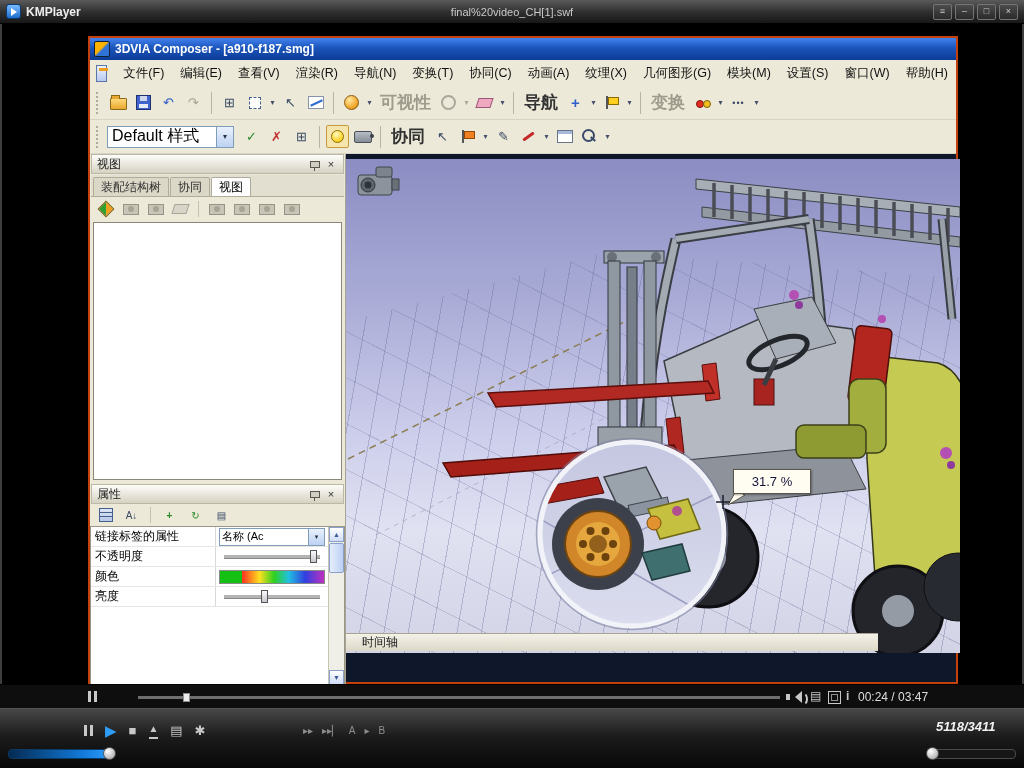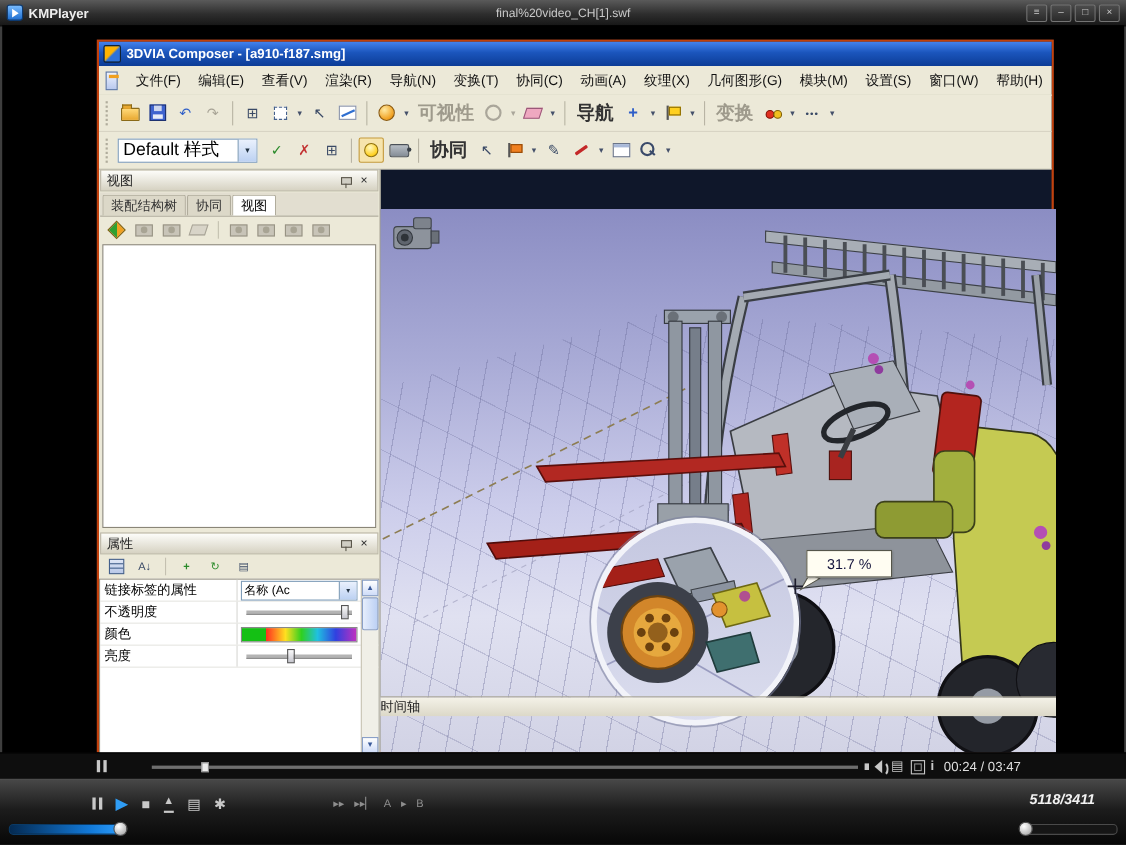--- a/index.html
+++ b/index.html
@@ -128,33 +128,33 @@
   .sbtn.up{top:0;} .sbtn.down{bottom:0;}
   .sthumb{position:absolute;left:0;right:0;top:16px;height:30px;background:linear-gradient(90deg,#e6eefc,#bcd0f4);border:1px solid #8aa0c8;border-radius:2px;box-sizing:border-box;}
 
   
   .c-doctabs{position:absolute;left:256px;top:116px;width:614px;height:20px;background:#d8d4c8;border-bottom:1px solid #9a968a;
     display:flex;align-items:flex-end;box-sizing:border-box;}
   .dt-arrow{width:15px;height:15px;margin:0 4px 2px 3px;background:#ece9d8;border:1px solid #9a968a;font-size:7px;color:#333;
     display:flex;align-items:center;justify-content:center;}
   .doc-tab{height:18px;margin-left:8px;padding:0 14px;background:linear-gradient(#ffd878,#f0a22c);border:1px solid #8a5c10;border-bottom:none;
     border-radius:3px 3px 0 0;font-size:12px;font-weight:bold;color:#241800;display:flex;align-items:center;white-space:nowrap;}
-  .c-scene{position:absolute;left:256px;top:152px;width:614px;height:494px;overflow:hidden;
+  .c-scene{position:absolute;left:256px;top:121px;width:614px;height:494px;overflow:hidden;
     background:linear-gradient(180deg,#8b8dc3 0%,#a9abd6 28%,#cccdeb 55%,#e0e1f1 75%,#d2d3e5 100%);}
   .grid-overlay{position:absolute;inset:0;
     background-image:
       repeating-linear-gradient(100deg,rgba(255,255,255,0) 0 23px,rgba(100,102,148,.34) 23px 24px),
       repeating-linear-gradient(27deg,rgba(255,255,255,0) 0 40px,rgba(100,102,148,.26) 40px 41px);
     clip-path:polygon(0 33%,42% 19%,100% 24%,100% 100%,0 100%);}
   .scene-svg{position:absolute;inset:0;}
   .zoom-label{position:absolute;left:387px;top:310px;width:76px;height:23px;background:#fffdf2;border:1px solid #55554a;
     display:flex;align-items:center;justify-content:center;font-size:13px;color:#14143c;box-shadow:1px 1px 2px rgba(0,0,0,.35);}
   .copyright{position:absolute;left:5px;right:0;bottom:3px;font-size:11px;font-weight:bold;color:#1a1a1a;white-space:nowrap;overflow:hidden;}
-  .c-timeline{position:absolute;left:256px;top:595px;width:614px;height:18px;background:linear-gradient(#f4f2e8,#dcd8c8);
-    border-top:1px solid #a8a494;font-size:12px;color:#222;line-height:17px;padding-left:0;box-sizing:border-box;}
+  .c-timeline{position:absolute;left:256px;top:595px;width:532px;height:18px;background:linear-gradient(#f4f2e8,#dcd8c8);
+    border-top:1px solid #a8a494;font-size:12px;color:#222;line-height:17px;padding-left:16px;box-sizing:border-box;}
 
   
   .osd{position:absolute;left:0;top:684px;width:1024px;height:24px;background:#0e0e0e;border-top:1px solid #000;}
   .i-pb{display:inline-flex;gap:3px;}
   .i-pb i{width:3px;height:11px;background:#c8c8c8;display:block;}
   .osd-pause{position:absolute;left:88px;top:6px;}
   .osd-track{position:absolute;left:138px;top:11px;width:642px;height:3px;background:#6e6e6e;}
   .osd-handle{position:absolute;top:-3px;width:7px;height:9px;margin-left:-3px;background:#ececec;border:1px solid #909090;box-sizing:border-box;}
   .i-speaker{width:16px;height:12px;position:relative;display:inline-block;}
   .i-speaker::before{content:"";position:absolute;left:0;top:3px;width:4px;height:6px;background:#c8c8c8;}

